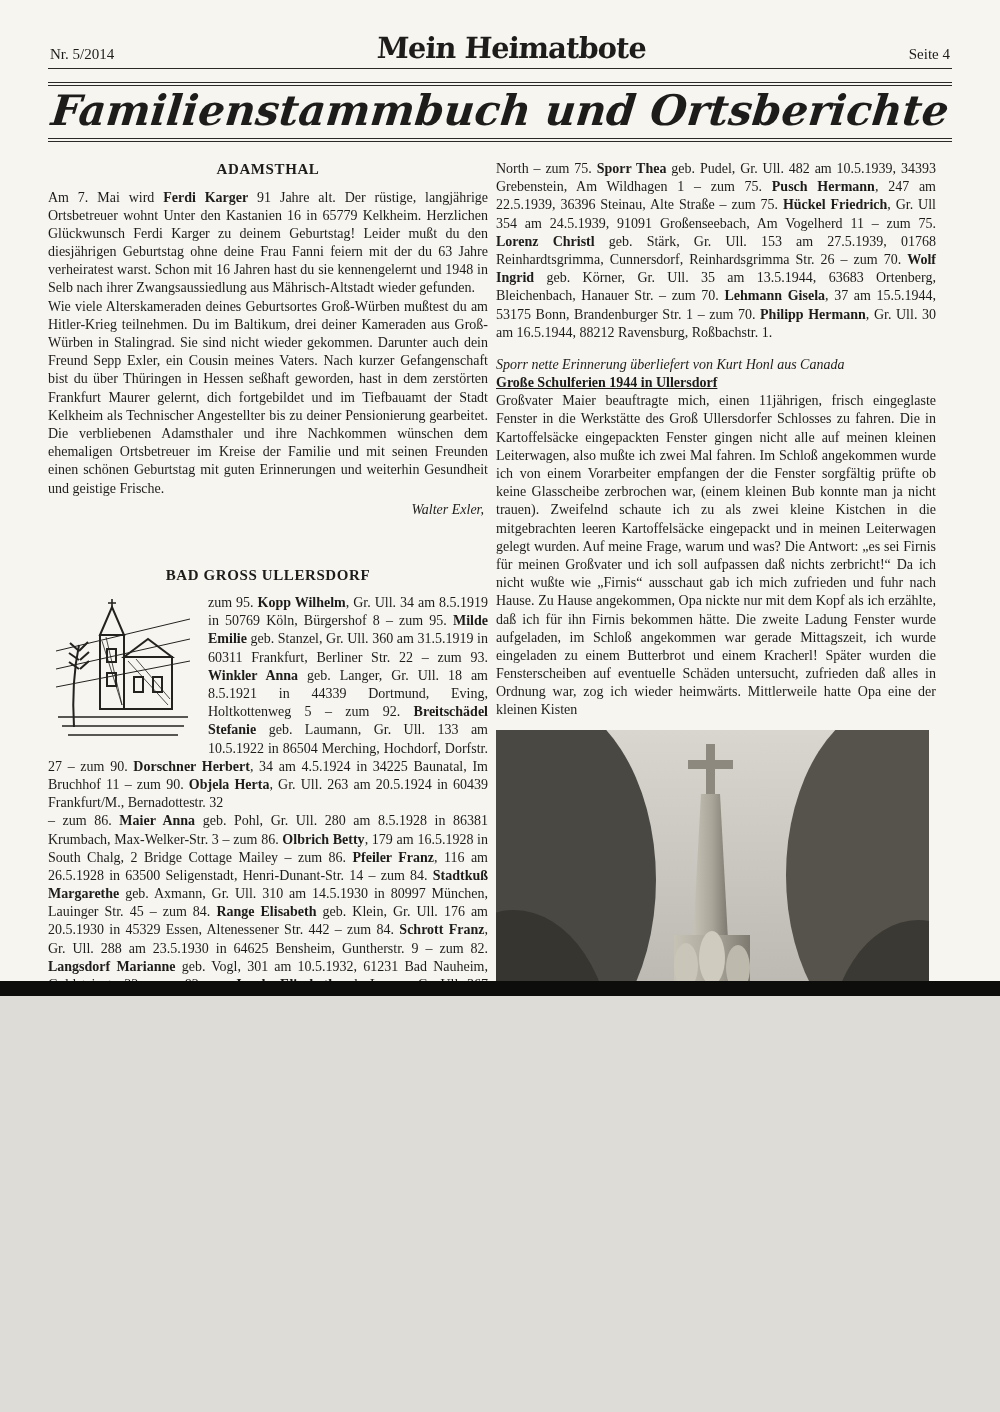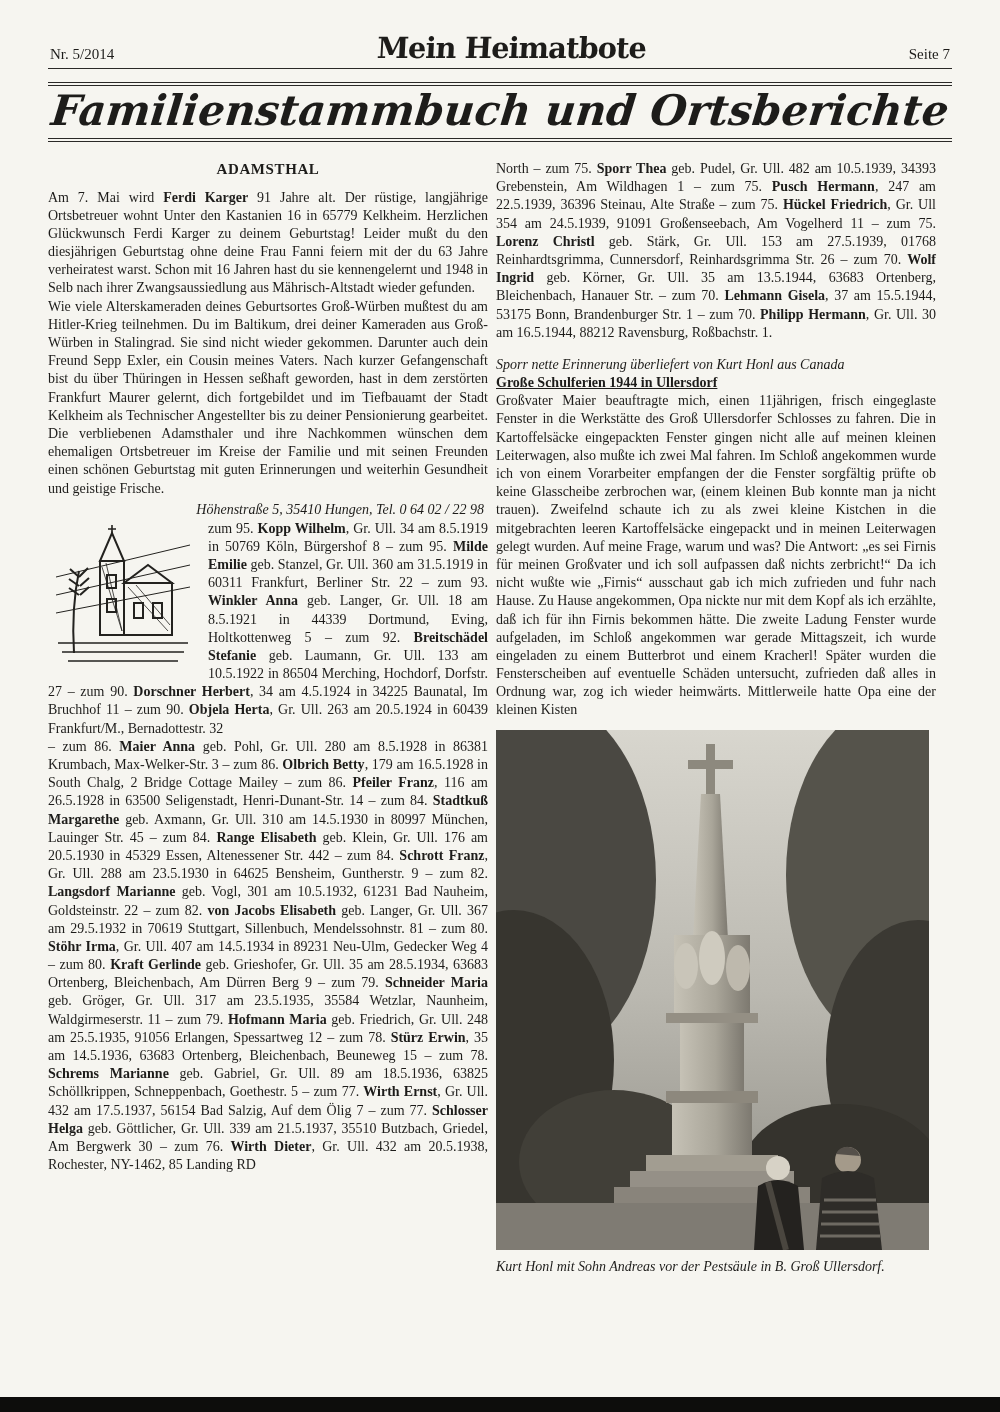--- a/index.html
+++ b/index.html
@@ -1,18 +1,18 @@
 <!DOCTYPE html>
 <html lang="de"><head>
 <meta charset="utf-8">
 <style>
   * { margin:0; padding:0; box-sizing:border-box; }
   html,body { background:#dedcd6; }
   .page {
-    position:relative; width:1000px; height:1412px; margin:0 auto;
+    position:relative; width:1000px; height:996px; margin:0 auto;
     background:#f6f5f0; overflow:hidden; color:#1d1c1a;
     font-family:"Liberation Serif", serif;
   }
   .inner { padding:34px 48px 0 48px; }
 
   
   .masthead-row { display:flex; justify-content:space-between; align-items:flex-end; padding:0 2px 5px 2px; }
   .issue, .pageno { font-size:15px; }
   .masthead {
     font-family:"DejaVu Serif", serif; font-weight:bold; font-size:29px;
@@ -53,42 +53,43 @@
 </style>
 </head>
 <body>
 
 <div class="page">
   <div class="inner">
 
     <header class="masthead-row">
       <span class="issue">Nr. 5/2014</span>
       <span class="masthead">Mein Heimatbote</span>
-      <span class="pageno">Seite 7</span>
+      <span class="pageno">Seite 4</span>
     </header>
     <div class="header-rule"></div>
 
     <div class="section-head">
       <div class="rule1"></div>
       <div class="rule2"></div>
       <h1 class="script-title">Familienstammbuch und Ortsberichte</h1>
       <div class="rule1"></div>
       <div class="rule2"></div>
     </div>
 
     <div class="columns">
 
       <div class="col">
         <h3>ADAMSTHAL</h3>
         <p>Am 7. Mai wird <b>Ferdi Karger</b> 91 Jahre alt. Der rüstige, langjährige Ortsbetreuer wohnt Unter den Kastanien 16 in 65779 Kelkheim. Herzlichen Glückwunsch Ferdi Karger zu deinem Geburtstag! Leider mußt du den diesjährigen Geburtstag ohne deine Frau Fanni feiern mit der du 63 Jahre verheiratest warst. Schon mit 16 Jahren hast du sie kennengelernt und 1948 in Selb nach ihrer Zwangsaussiedlung aus Mährisch-Altstadt wieder gefunden.</p>
         <p>Wie viele Alterskameraden deines Geburtsortes Groß-Würben mußtest du am Hitler-Krieg teilnehmen. Du im Baltikum, drei deiner Kameraden aus Groß-Würben in Stalingrad. Sie sind nicht wieder gekommen. Darunter auch dein Freund Sepp Exler, ein Cousin meines Vaters. Nach kurzer Gefangenschaft bist du über Thüringen in Hessen seßhaft geworden, hast in dem zerstörten Frankfurt Maurer gelernt, dich fortgebildet und im Tiefbauamt der Stadt Kelkheim als Technischer Angestellter bis zu deiner Pensionierung gearbeitet. Die verbliebenen Adamsthaler und ihre Nachkommen wünschen dem ehemaligen Ortsbetreuer im Kreise der Familie und mit seinen Freunden einen schönen Geburtstag mit guten Erinnerungen und weiterhin Gesundheit und geistige Frische.</p>
         <div class="sig">
-          <div>Höhenstraße 5, 35410 Hungen, Tel. 0 64 02 / 22 98</div>
+          <div>Walter Exler,</div>
         </div>
 
+        <h3 class="h-ullersdorf">BAD GROSS ULLERSDORF</h3>
 
         <div>
           <span class="woodcut">
             <svg viewBox="0 0 150 152" width="150" height="152">
               <rect width="150" height="152" fill="#f6f5f0"></rect>
               <g stroke="#23221f" fill="none" stroke-width="2">
                 <path d="M8 54 L142 22 M8 72 L142 42 M8 90 L142 64" stroke-width="1"></path>
                 <rect x="52" y="38" width="24" height="74"></rect>
                 <polygon points="52,38 64,10 76,38"></polygon>
                 <path d="M64 10 V2 M60 6 H68" stroke-width="1.6"></path>

